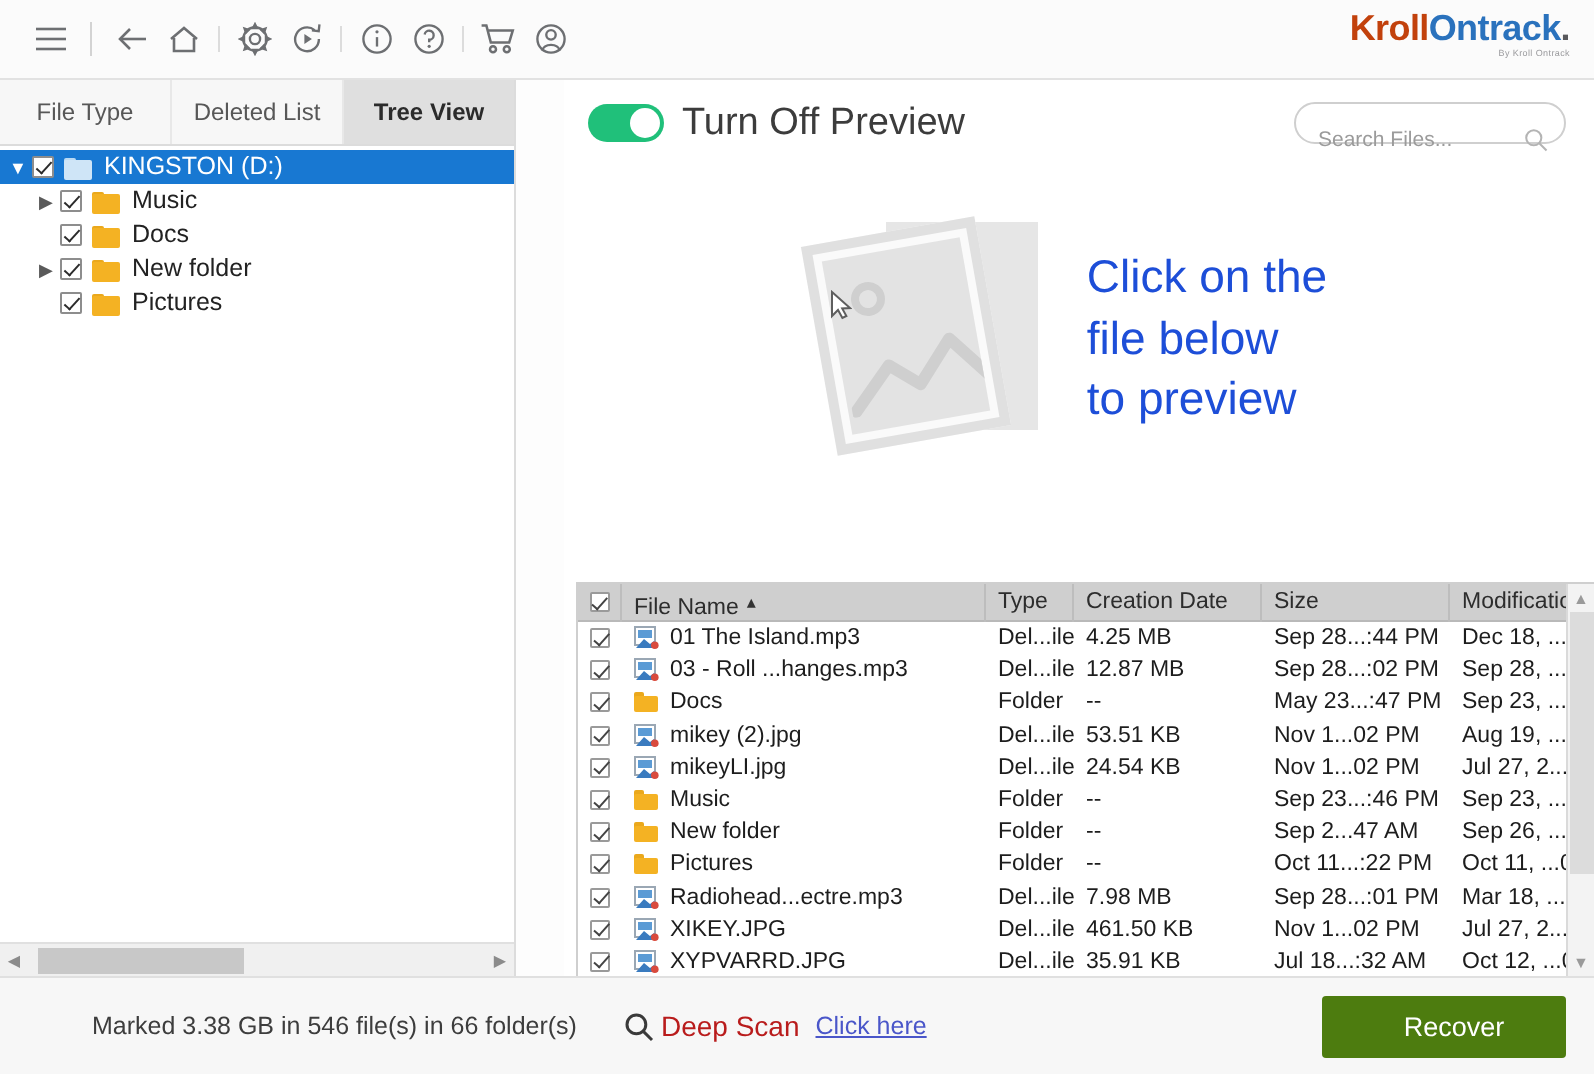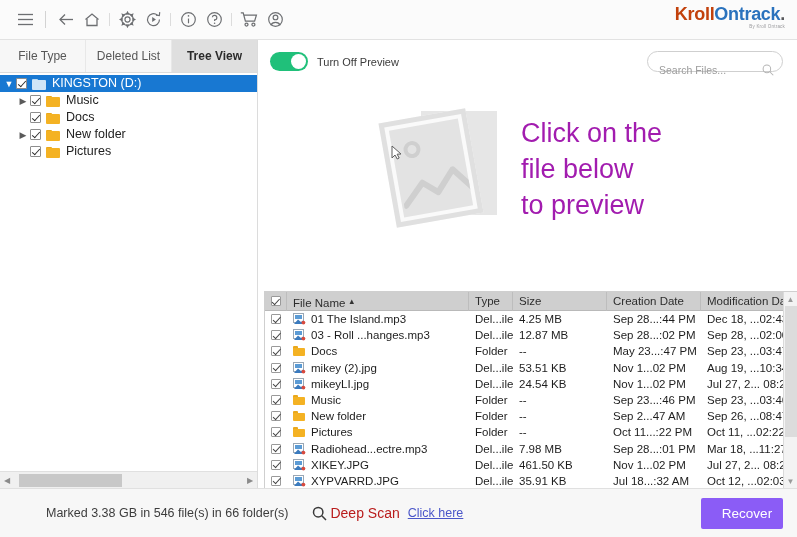--- a/index.html
+++ b/index.html
@@ -51,21 +51,21 @@
   }
   .brand-kroll { color: #c2410c; }
   .brand-ontrack { color: #2a72bd; }
   .brand-dot { color: #59595c; }
   .brand-sub {
     font-size: 4.5px; color: #9a9a9d; margin-top: 2px;
     letter-spacing: 0.2px;
   }
 
   
-  .body-split { flex: 1 1 auto; display: flex; min-height: 0; }
+  .body-split { flex: 1 1 auto; display: flex; min-height: 0; gap: 24px; }
 
   
   .left-panel {
     width: 258px; flex: 0 0 258px;
     display: flex; flex-direction: column;
     border-right: 1px solid #dcdcdc;
     background: #ffffff;
   }
   .tabs {
     height: 33px; flex: 0 0 33px;
@@ -174,21 +174,21 @@
     width: 38px; height: 19px; flex: 0 0 38px;
     background: #20c07a; border-radius: 10px;
     position: relative; cursor: pointer;
     margin-right: 9px;
   }
   .toggle .knob {
     position: absolute; right: 2px; top: 2px;
     width: 15px; height: 15px; border-radius: 50%;
     background: #fff;
   }
-  .toggle-label { font-size: 11px; color: #3c3c3c; }
+  .toggle-label { font-size: 19px; color: #3c3c3c; }
   .search-box {
     margin-left: auto;
     width: 136px; height: 21px;
     border: 1px solid #cfcfcf; border-radius: 11px;
     display: flex; align-items: center;
     padding: 16px 8px 0 11px;
     background: #fff; cursor: text;
   }
   .search-box input {
     flex: 1 1 auto; border: none; outline: none;
@@ -225,22 +225,22 @@
   .ph-sun {
     position: absolute; left: 11px; top: 14px;
     width: 17px; height: 17px; border-radius: 50%;
     border: 4px solid #cfcfcf;
   }
   .ph-mtn {
     position: absolute; left: 2px; bottom: 8px;
     width: 78px; height: 34px;
   }
   .ph-text {
-    font-size: 27px; line-height: 1.34;
-    color: #a21caf; font-weight: normal;
+    font-size: 23px; line-height: 1.34;
+    color: #1d4ed8; font-weight: normal;
     margin-left: 8px; white-space: pre-line;
   }
   .cursor-arrow {
     position: absolute; left: 133px; top: 62px;
     width: 11px; height: 15px; color: #6b6b6b;
   }
 
   
   .table-zone {
     flex: 0 0 auto; height: 197px;
@@ -360,22 +360,22 @@
   }
   .ds-ico { color: #3a3a3a; display: flex; }
   .ds-label { font-size: 14px; color: #b91c1c; }
   .ds-link {
     font-size: 12.5px; color: #4a56c9;
     text-decoration: underline; cursor: pointer;
     margin-left: 5px;
   }
   .recover-btn {
     margin-left: auto;
-    width: 82px; height: 31px;
-    background: #8b5cf6; color: #fff;
+    width: 122px; height: 31px;
+    background: #4d7c0f; color: #fff;
     border: none; border-radius: 2px;
     font-size: 13.5px;
     font-family: "Liberation Sans", sans-serif;
     cursor: pointer;
     padding-left: 10px;
   }
 </style>
 </head>
 <body>
 
@@ -551,22 +551,22 @@
         <div class="table-scroller">
           <div class="table-main">
             <div class="thead">
               <div class="th c-check">
                 <span class="rcbox checked"></span>
               </div>
               <div class="th c-name">
                 <span>File Name</span><span class="sort-mark">▴</span>
               </div>
               <div class="th c-type">Type</div>
+              <div class="th c-cdate">Creation Date</div>
               <div class="th c-size">Size</div>
-              <div class="th c-cdate">Creation Date</div>
               <div class="th c-mdate">Modification Date</div>
             </div>
             <div class="tbody" id="tbody">
                 <div class="trow">
                   <div class="td c-check">
                     <span class="rcbox checked"></span>
                   </div>
                   <div class="td c-name">
                     <span class="row-ico file">
                       <svg width="13" height="12" viewBox="0 0 13 12" fill="none">

